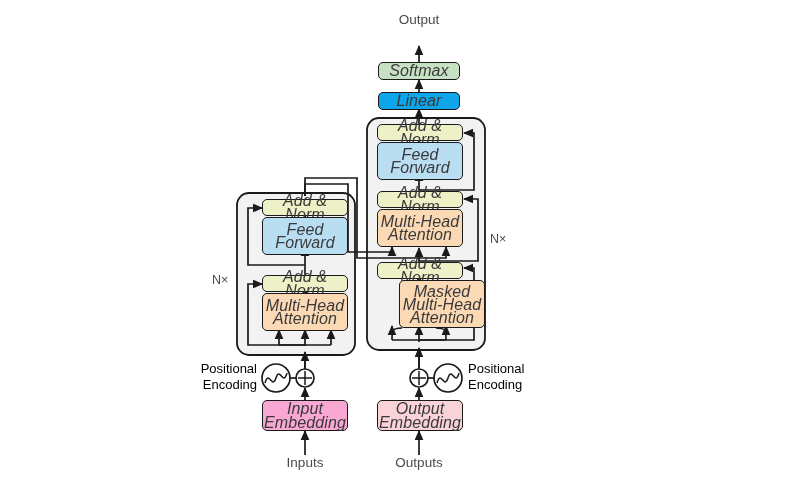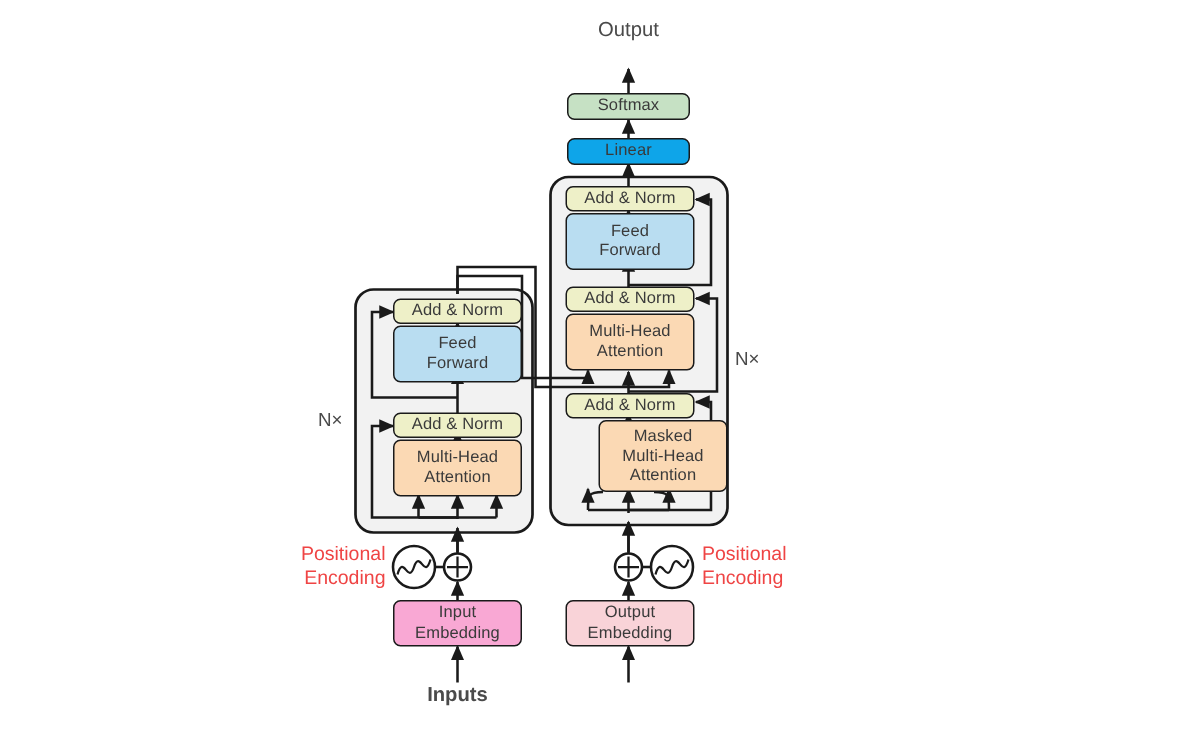--- a/index.html
+++ b/index.html
@@ -29,44 +29,45 @@
     position: absolute;
     box-sizing: border-box;
     border: 1.6px solid #1a1a1a;
     border-radius: 5px;
     display: flex;
     flex-direction: column;
     align-items: center;
     justify-content: center;
     text-align: center;
     color: #3a3a3a;
-    font-size: 11px;
+    font-size: 16px;
     line-height: 13.5px;
     letter-spacing: 0.1px;
     z-index: 5;
+    font-style: italic;
   }
   .box .l2 { display: block; }
   .plain-label {
     position: absolute;
     color: #4a4a4a;
     font-size: 13.5px;
     line-height: 16.5px;
     text-align: center;
     z-index: 6;
     white-space: nowrap;
   }
   .nx-label {
     position: absolute;
     color: #4a4a4a;
     font-size: 12.5px;
     z-index: 6;
   }
   .pe-label {
     position: absolute;
-    color: #ef4444;
+    color: #000000;
     font-size: 13px;
     line-height: 16px;
     z-index: 6;
     white-space: nowrap;
   }
 </style>
 </head>
 <body>
 
 <div id="diagram-root">
@@ -234,20 +235,21 @@
   <div class="box" style="left:262px; top:400px; width:86px; height:31px; background:#f9a8d4;">
     <span>Input</span>
     <span class="l2">Embedding</span>
   </div>
 
   <div class="box" style="left:377px; top:400px; width:86px; height:31px; background:#f9d3d8;">
     <span>Output</span>
     <span class="l2">Embedding</span>
   </div>
 
-  <div class="plain-label" style="left:255px; top:455px; width:100px;font-weight:bold;">
+  <div class="plain-label" style="left:255px; top:455px; width:100px;">
     <div>Inputs</div>
   </div>
 
   <div class="plain-label" style="left:359px; top:455px; width:120px;">
+    <div>Outputs</div>
   </div>
 
 </div>
 
 </body></html>

